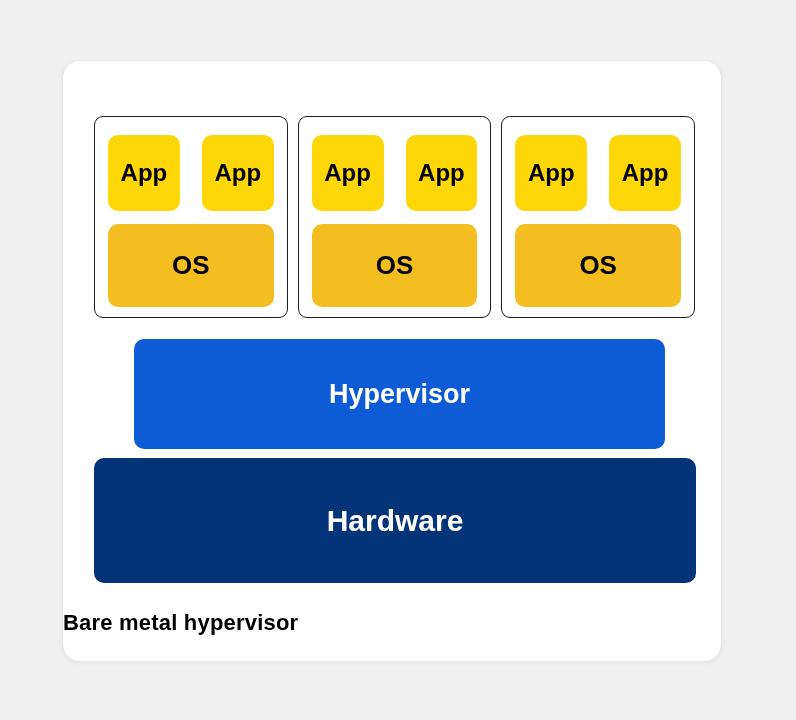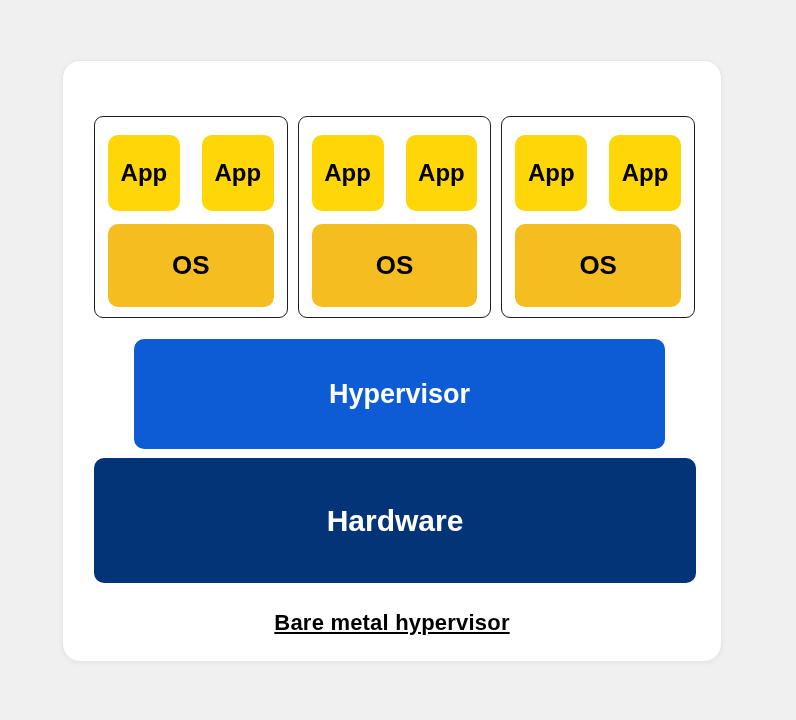--- a/index.html
+++ b/index.html
@@ -81,26 +81,24 @@
   .hardware {
     left: 31px; top: 397px;
     width: 602px; height: 125px;
     background: #033478;
     font-size: 30px;
   }
   .caption {
     position: absolute;
     left: 0; top: 549px;
     width: 100%;
-    text-align: center;
     font-size: 22px;
     font-weight: 700;
     color: #000000;
     letter-spacing: 0.2px;
-    text-decoration: underline;
   }
 </style>
 </head>
 <body>
 
 <div class="card">
 
   <div class="vm-row">
 
     <div class="vm">

